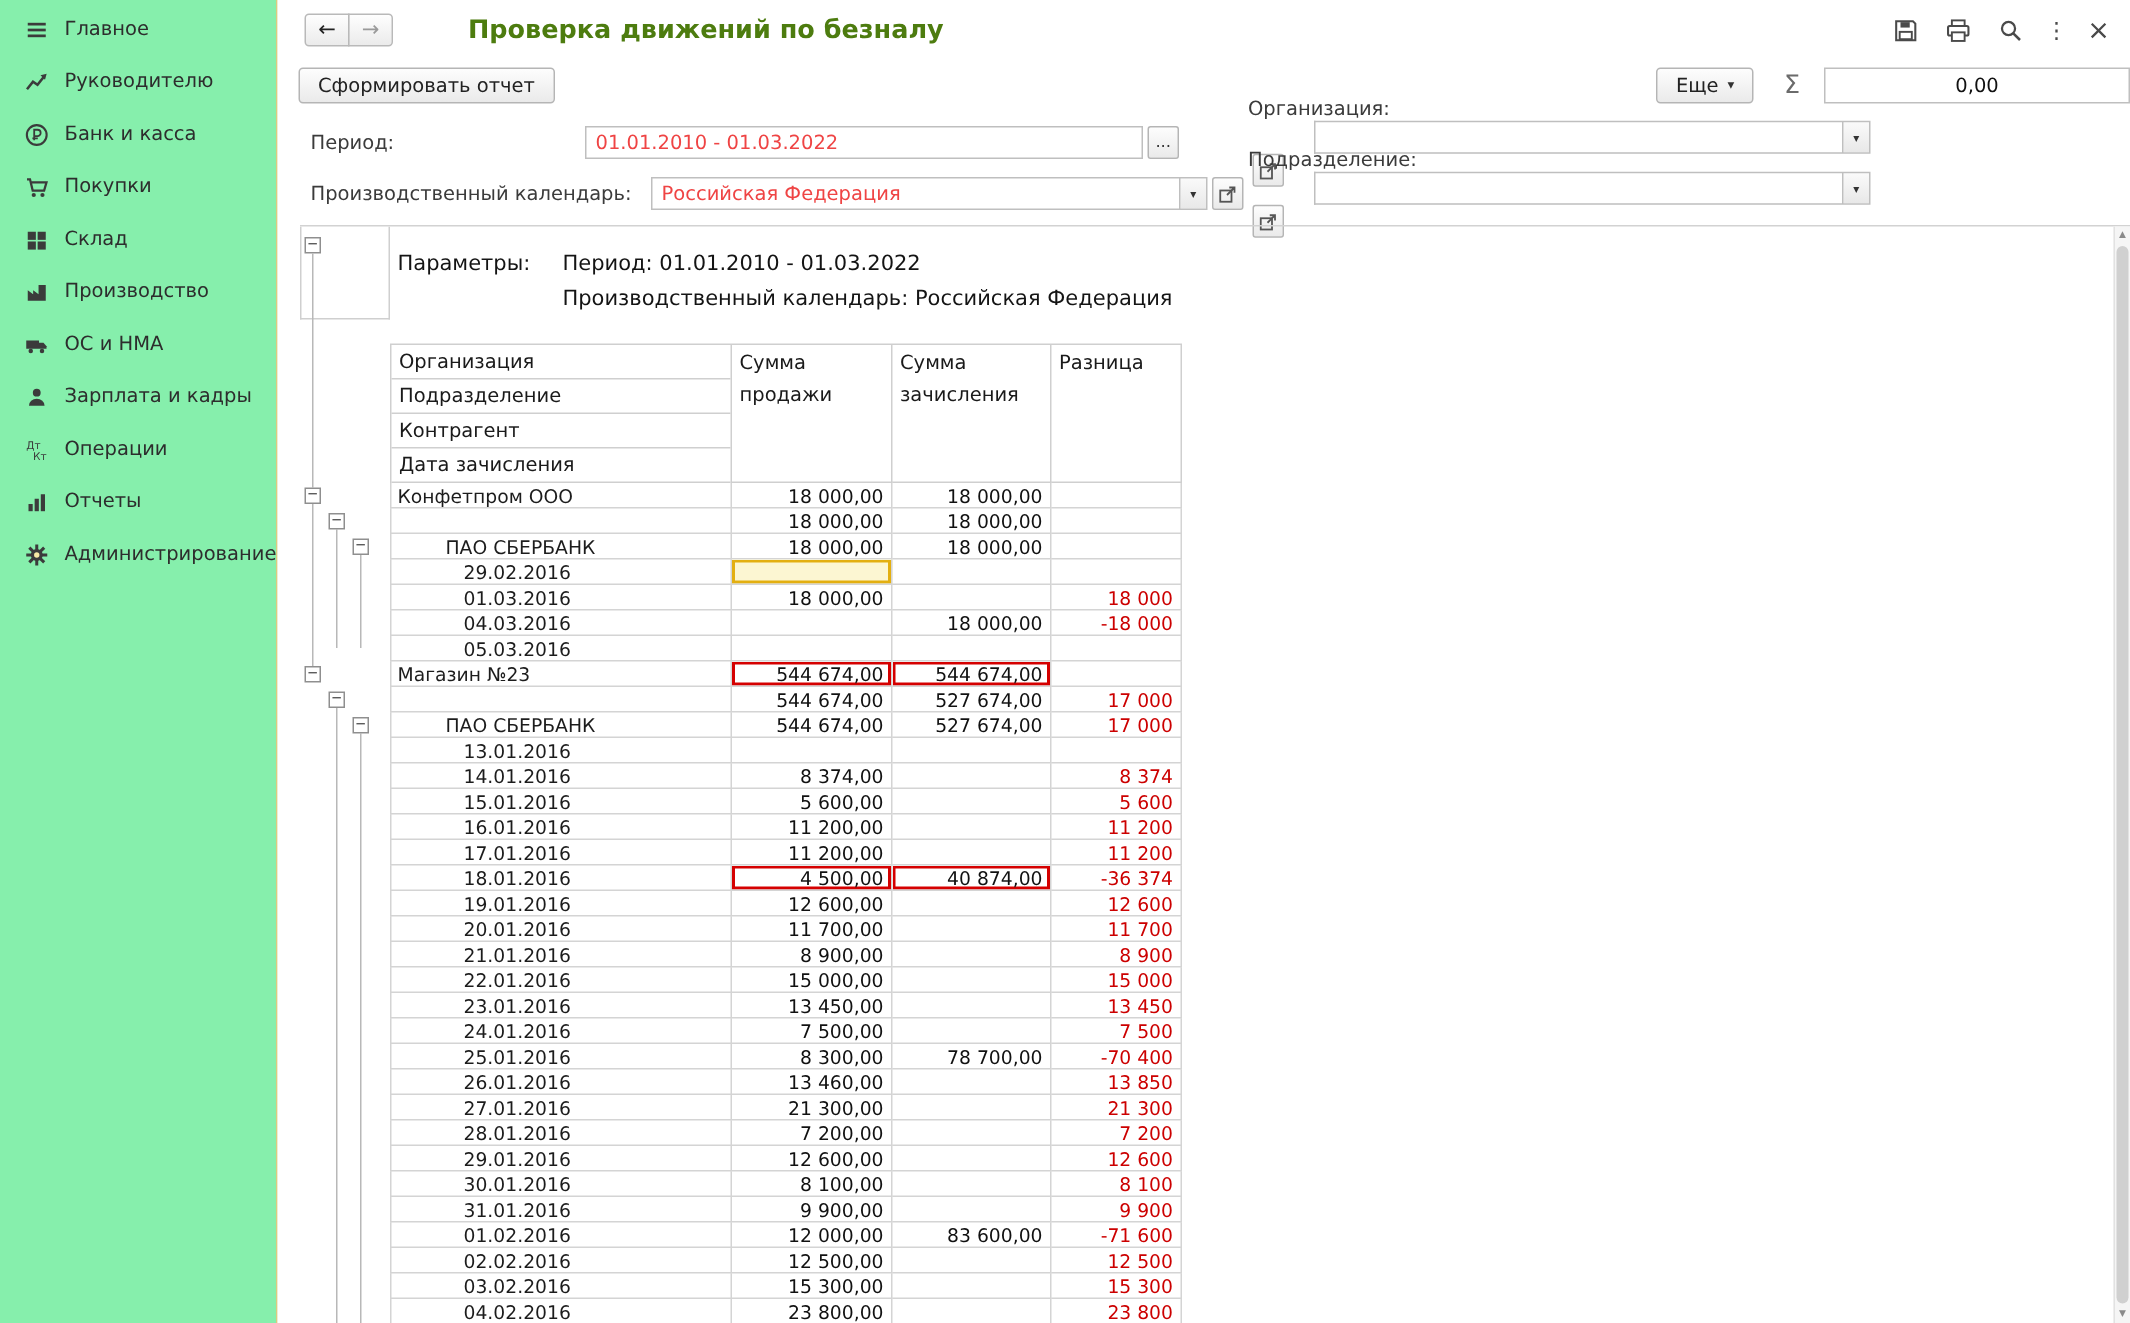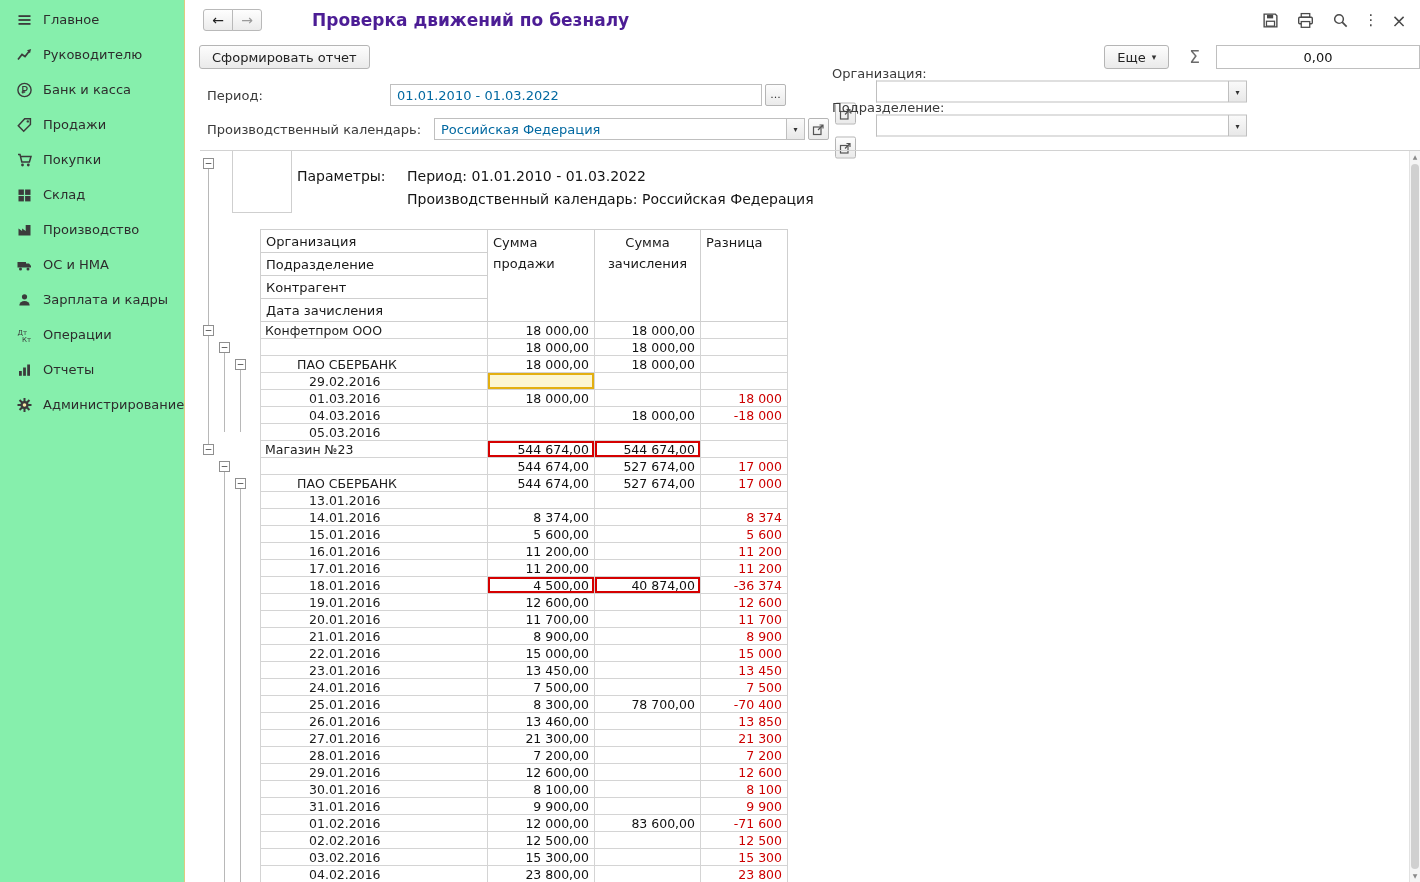--- a/index.html
+++ b/index.html
@@ -18,72 +18,72 @@
 
   
   .main{flex:1;position:relative;background:#fff;min-width:0;}
 
   .titlebar{height:40px;display:flex;align-items:center;padding:0 8px 0 18px;}
   .navbtns{display:flex;}
   .navbtn{width:30px;height:22px;border:1px solid #b9b9b9;background:linear-gradient(#fefefe,#ebebeb);
     display:flex;align-items:center;justify-content:center;font-size:14px;padding:0;}
   .navbtn.back{border-radius:3px 0 0 3px;color:#222;}
   .navbtn.fwd{border-radius:0 3px 3px 0;margin-left:-1px;color:#9a9a9a;}
-  .title{font-size:17px;font-weight:bold;color:#4c1d95;margin-left:50px;white-space:nowrap;}
+  .title{font-size:17px;font-weight:bold;color:#4d7c0f;margin-left:50px;white-space:nowrap;}
   .title-icons{margin-left:auto;display:flex;align-items:center;gap:15px;padding-right:6px;}
   .ticon{display:flex;align-items:center;justify-content:center;width:20px;height:20px;color:#4a4a4a;cursor:pointer;}
   .ticon.kebab{font-size:15px;width:12px;}
   .ticon.closex{font-size:18px;width:14px;}
 
   .toolbar{height:34px;display:flex;align-items:center;padding-left:14px;}
   .btn{height:24px;border:1px solid #b5b5b5;border-radius:3px;background:linear-gradient(#fdfdfd,#eaeaea);
     font-size:13px;color:#222;padding:0 12px;display:inline-flex;align-items:center;}
   .tright{margin-left:auto;display:flex;align-items:center;}
   .dd-caret{font-size:9px;margin-left:6px;color:#333;}
   .sigma{font-size:17px;color:#6b6b6b;margin:0 16px 0 20px;cursor:pointer;}
   .sum-input{width:204px;height:24px;border:1px solid #bfbfbf;text-align:center;font-size:13px;padding:0 6px;color:#111;}
 
   
   .filters{padding:4px 0 4px 22px;}
   .frow{height:34px;display:flex;align-items:center;position:relative;}
   .flabel{font-size:13px;color:#3b3b3b;white-space:nowrap;}
   .flabel.l1{width:183px;flex:none;}
   .flabel.l2{width:100px;flex:none;}
-  .input{height:22px;border:1px solid #bfbfbf;font-size:13px;padding:0 6px;color:#0369a1;background:#fff;}
+  .input{height:22px;border:1px solid #bfbfbf;font-size:13px;padding:0 6px;color:#ef4444;background:#fff;}
   .igroup{display:flex;align-items:center;}
   .period-input{width:372px;}
   .mini-btn{width:21px;height:22px;margin-left:3px;border:1px solid #b5b5b5;border-radius:2px;
     background:linear-gradient(#fdfdfd,#eaeaea);font-size:11px;line-height:10px;color:#333;
     display:flex;align-items:flex-end;justify-content:center;padding-bottom:5px;}
   .rgroup{position:absolute;left:625px;top:50%;transform:translateY(-50%);display:flex;flex-direction:column;}
   .combo{display:flex;align-items:center;}
   .combo-val{width:352px;border-right:none;margin-left:44px;}
   .combo-dd{width:19px;height:22px;border:1px solid #bfbfbf;background:linear-gradient(#fafafa,#e8e8e8);
     display:flex;align-items:center;justify-content:center;font-size:8px;color:#333;padding:0;}
   .open-btn{width:21px;height:22px;margin-left:3px;border:1px solid #b5b5b5;border-radius:2px;
     background:linear-gradient(#fdfdfd,#eaeaea);display:flex;align-items:center;justify-content:center;padding:0;}
 
   
   .report{position:absolute;left:15px;right:0;top:150px;bottom:0;border-top:1px solid #d2d2d2;}
   .grid{position:absolute;left:0;top:0;right:11px;bottom:0;overflow:hidden;}
 
-  .params{display:flex;height:78px;font-size:14px;margin-left:32px;}
+  .params{display:flex;height:78px;font-size:14px;}
   .pgutter{width:60px;height:62px;flex:none;border-left:1px solid #cfcfcf;border-right:1px solid #cfcfcf;border-bottom:1px solid #cfcfcf;}
   .ptext{padding:14px 0 0 5px;line-height:23px;color:#141414;}
   .plabel{display:inline-block;width:110px;}
   .prow2{margin-left:110px;}
 
   .thead{display:flex;font-size:13px;color:#1a1a1a;}
   .thead .g{width:60px;flex:none;}
   .thead-cols{display:flex;border-top:1px solid #cfcfcf;}
   .th-name{width:228px;flex:none;border-left:1px solid #cfcfcf;border-right:1px solid #cfcfcf;}
   .th-name div{height:23px;display:flex;align-items:center;padding-left:5px;border-bottom:1px solid #cfcfcf;}
   .th-col{height:92px;padding:2px 5px 0 5px;border-right:1px solid #cfcfcf;border-bottom:1px solid #cfcfcf;line-height:21px;}
   .w-sale{width:107px;flex:none;}
-  .w-credit{width:106px;flex:none;text-align:center;}
+  .w-credit{width:106px;flex:none;}
   .w-diff{width:87px;flex:none;}
 
   .trow{display:flex;height:17px;font-size:12.5px;}
   .td{display:flex;align-items:center;border-right:1px solid #d4d4d4;border-bottom:1px solid #d4d4d4;overflow:hidden;white-space:nowrap;}
   .td-gutter{width:60px;flex:none;position:relative;}
   .td-name{width:228px;flex:none;border-left:1px solid #d4d4d4;}
   .ind0{padding-left:4px;}
   .ind1{padding-left:36px;}
   .ind2{padding-left:48px;}
   .td-num{justify-content:flex-end;padding-right:5px;color:#111;}
@@ -133,29 +133,20 @@
           <span>Руководителю</span>
         </div>
         <div class="side-item">
           <span class="icon">
             <svg width="17" height="16" viewBox="0 0 16 16">
               <circle cx="8" cy="8" r="6.6" fill="none" stroke="#3b3b3b" stroke-width="1.4"></circle>
               <path d="M6.3 11.5 V4.5 h2.2 a2.1 2.1 0 0 1 0 4.2 H6.3 M5.1 10.2 h3.6" fill="none" stroke="#3b3b3b" stroke-width="1.2"></path>
             </svg>
           </span>
           <span>Банк и касса</span>
-        </div>
-        <div class="side-item">
-          <span class="icon">
-            <svg width="17" height="16" viewBox="0 0 16 16">
-              <path d="M8.2 1.8 H13.9 V7.5 L7.2 14.2 1.8 8.8 Z" fill="none" stroke="#3b3b3b" stroke-width="1.5"></path>
-              <circle cx="11.3" cy="4.4" r="1.2" fill="#3b3b3b"></circle>
-            </svg>
-          </span>
-          <span>Продажи</span>
         </div>
         <div class="side-item">
           <span class="icon">
             <svg width="17" height="16" viewBox="0 0 16 16">
               <path d="M1.5 2.5 h2 l1.8 7.5 h7.6 l1.6 -5.5 h-10" fill="none" stroke="#3b3b3b" stroke-width="1.5"></path>
               <circle cx="6" cy="13" r="1.4" fill="#3b3b3b"></circle>
               <circle cx="11.8" cy="13" r="1.4" fill="#3b3b3b"></circle>
             </svg>
           </span>
           <span>Покупки</span>

